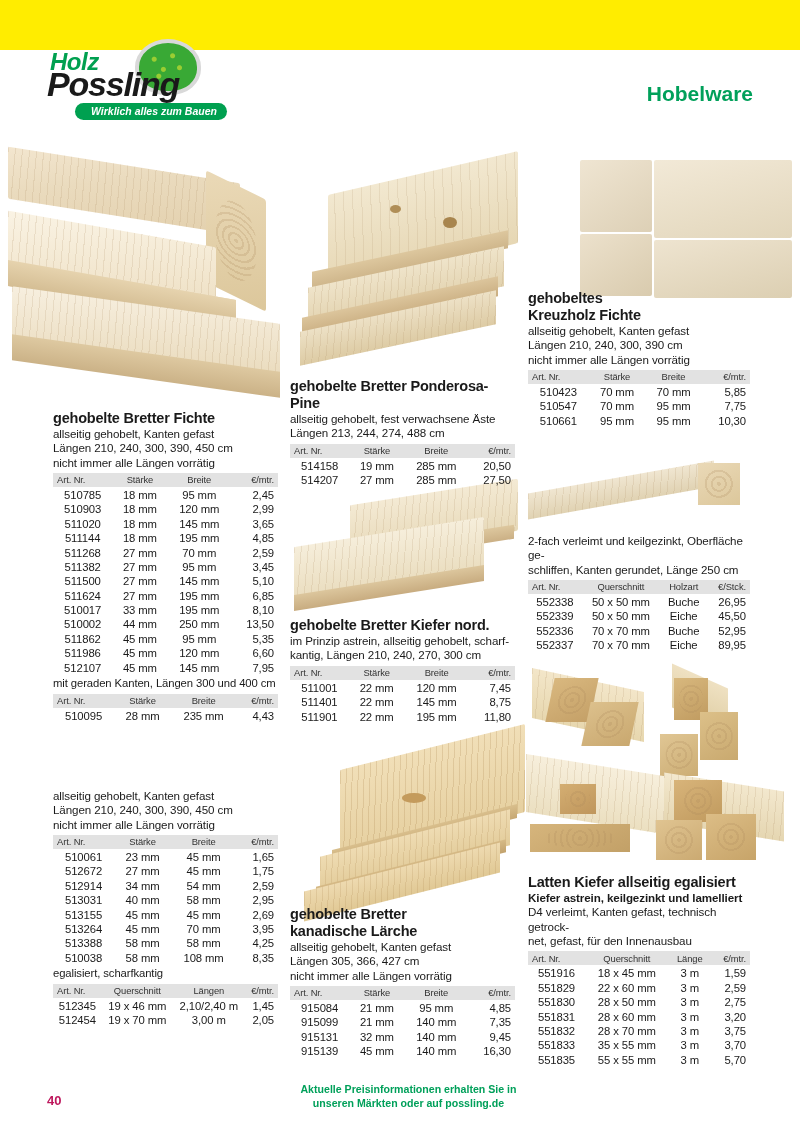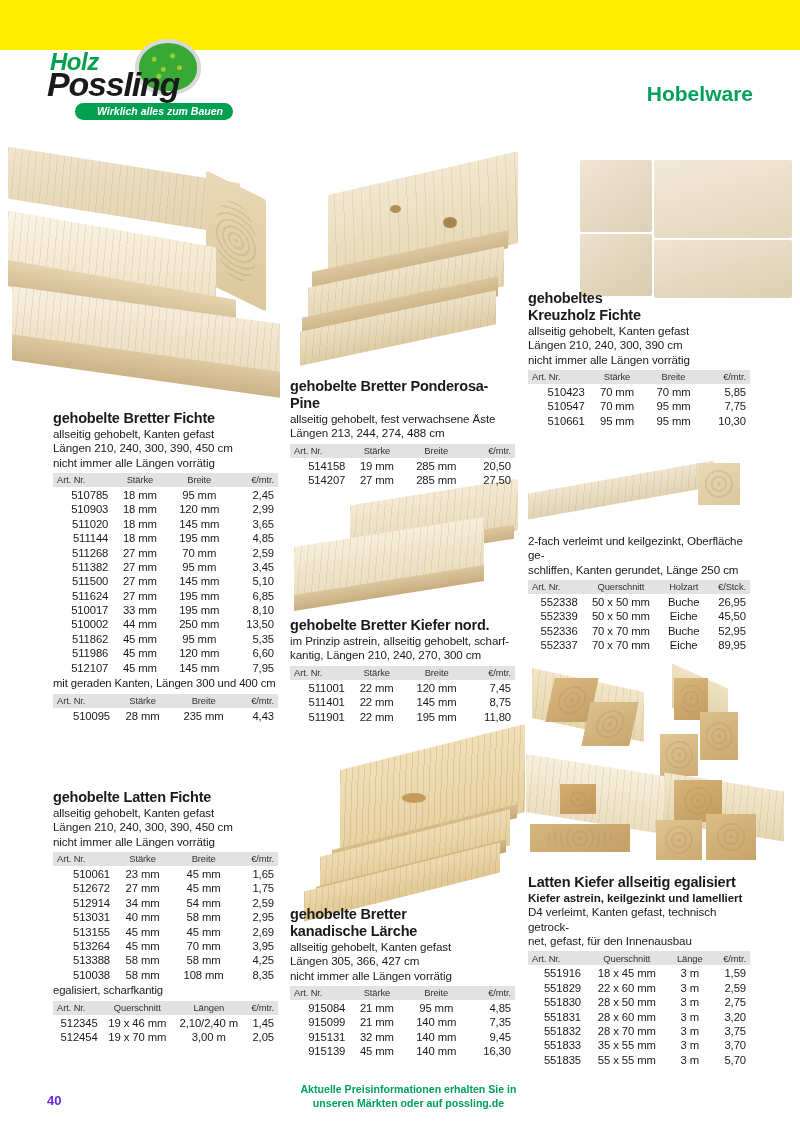--- a/index.html
+++ b/index.html
@@ -44,21 +44,21 @@
       radial-gradient(circle at 60% 20%, #9ACD32 2px, transparent 3px),
       radial-gradient(circle at 40% 60%, #9ACD32 2px, transparent 3px),
       radial-gradient(circle at 75% 55%, #9ACD32 2px, transparent 3px),
       radial-gradient(circle at 30% 80%, #9ACD32 2px, transparent 3px),
       #39A935;
   }
   .logo-slogan {
     position: absolute; left: 28px; top: 63px;
     background: #00A050; color: #fff;
     font-size: 10.5px; font-weight: 700; font-style: italic;
-    padding: 2px 10px 3px 22px; border-radius: 9px;
+    padding: 2px 10px 3px 16px; border-radius: 9px;
     white-space: nowrap;
   }
 
   
   .page-title {
     position: absolute; right: 47px; top: 82px;
     font-size: 21px; font-weight: 700; color: #00A05A;
   }
 
   
@@ -107,31 +107,31 @@
     font-size: 9.4px; font-weight: 400; color: #333;
     padding: 1.5px 4px; text-align: center; letter-spacing: -0.1px;
     border-bottom: 1px solid #fff;
   }
   table.pt thead th.c1 { text-align: left; }
   table.pt thead th.c4 { text-align: right; }
   table.pt tbody td {
     padding: 1.2px 4px; text-align: center; letter-spacing: -0.1px;
     white-space: nowrap;
   }
-  table.pt tbody td.c1 { text-align: right; }
+  table.pt tbody td.c1 { text-align: center; }
   table.pt tbody td.c4 { text-align: right; }
   .note {
     font-size: 11.3px; color:#1a1a1a; line-height:15px; margin-top:1px;
     letter-spacing:-0.1px;
   }
 
   
   .page-num {
     position: absolute; left: 47px; top: 1093px;
-    font-size: 13px; font-weight: 700; color: #6d28d9;
+    font-size: 13px; font-weight: 700; color: #be185d;
   }
   .footer-note {
     position: absolute; left: 286px; top: 1082px; width: 245px;
     text-align: center; font-size: 10.6px; font-weight: 700;
     color: #00A05A; line-height: 14px;
   }
 </style>
 </head>
 <body>
 
@@ -357,21 +357,20 @@
             <td class="c1">510095</td>
             <td class="c2">28 mm</td>
             <td class="c3">235 mm</td>
             <td class="c4">4,43</td>
           </tr>
         </tbody>
     </table>
   </div>
 
   <div class="block" style="left:53px; top:789px; width:225px;">
-    <div class="h-title">gehobelte Latten Fichte</div>
     <div class="h-sub">allseitig gehobelt, Kanten gefast</div>
     <div class="h-sub">Längen 210, 240, 300, 390, 450 cm</div>
     <div class="h-sub">nicht immer alle Längen vorrätig</div>
     <table class="pt">
       <thead>
           <tr>
             <th class="c1">Art. Nr.</th>
             <th class="c2">Stärke</th>
             <th class="c3">Breite</th>
             <th class="c4">€/mtr.</th>

